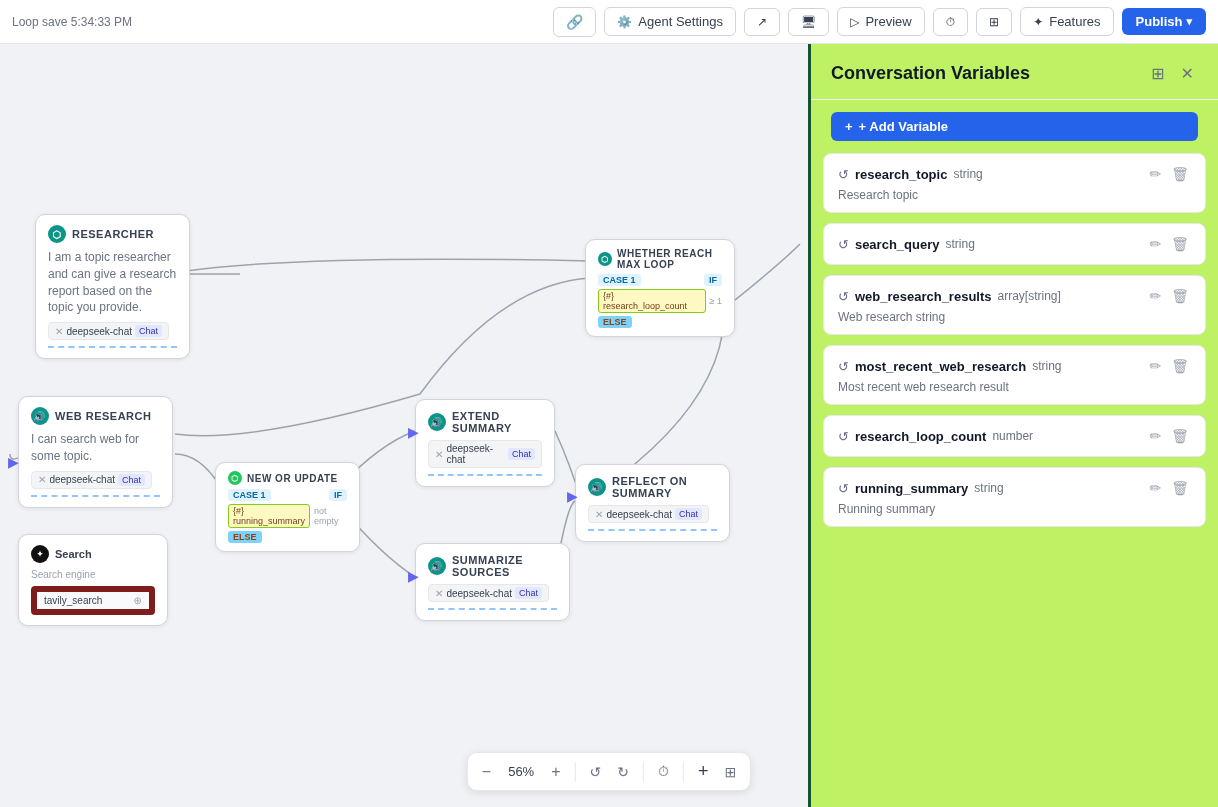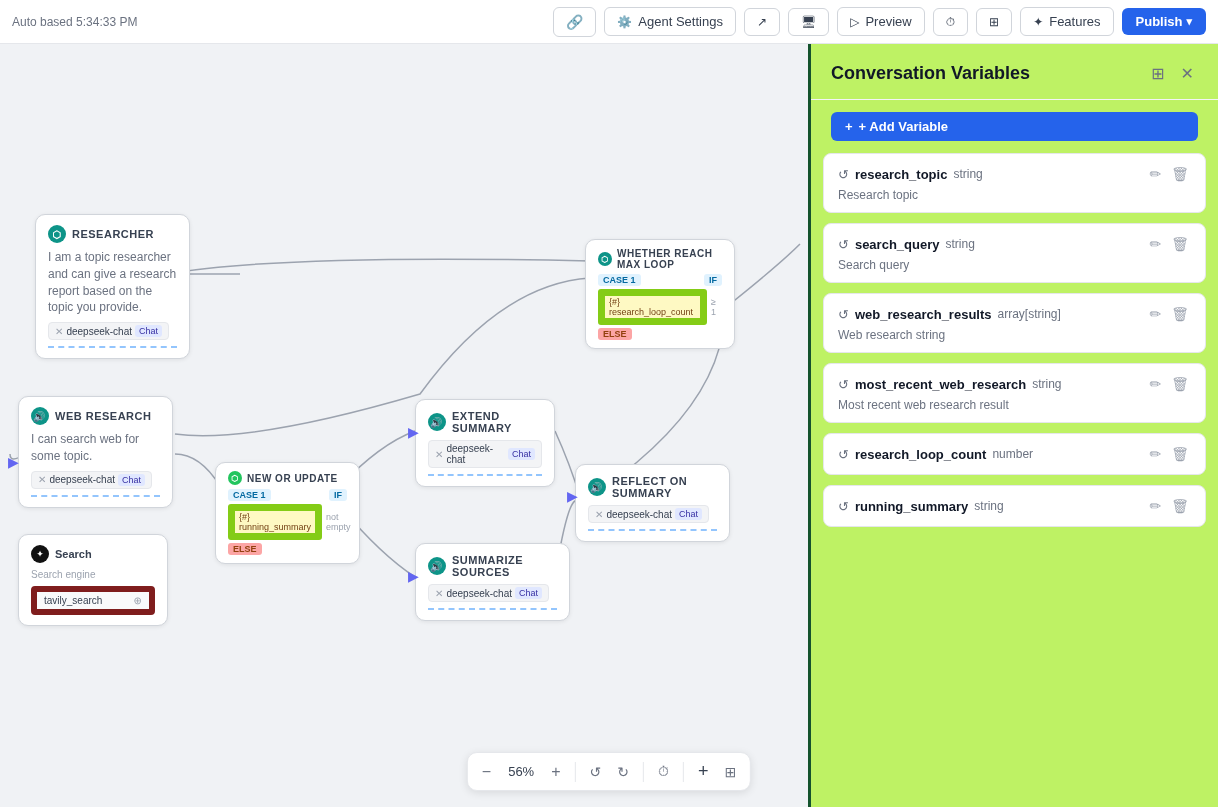--- a/index.html
+++ b/index.html
@@ -59,22 +59,22 @@
 
     
     .cond-node {
       position: absolute; background: #fff; border: 1.5px solid #d1d5db;
       border-radius: 10px; padding: 8px 12px; min-width: 140px;
       box-shadow: 0 1px 4px rgba(0,0,0,0.08);
     }
     .cond-header { font-size: 11px; font-weight: 700; color: #374151; letter-spacing: 0.5px; margin-bottom: 4px; }
     .cond-row { display: flex; align-items: center; gap: 4px; font-size: 10px; margin-top: 3px; }
     .cond-if-badge { background: #e0f2fe; color: #0369a1; border-radius: 3px; padding: 1px 5px; font-size: 9px; font-weight: 700; }
-    .cond-else-badge { background: #fca5a5; color: #92400e; border-radius: 3px; padding: 1px 5px; font-size: 9px; font-weight: 700; }
-    .cond-tag { background: #fef9c3; border: 7px solid #84cc16; border-radius: 3px; padding: 1px 4px; font-size: 9px; color: #713f12; }
+    .cond-else-badge { background: #7dd3fc; color: #92400e; border-radius: 3px; padding: 1px 5px; font-size: 9px; font-weight: 700; }
+    .cond-tag { background: #fef9c3; border: 1px solid #84cc16; border-radius: 3px; padding: 1px 4px; font-size: 9px; color: #713f12; }
     .cond-op { color: #9ca3af; font-size: 9px; }
 
     
     #connectors { position: absolute; top: 0; left: 0; width: 100%; height: 100%; pointer-events: none; }
 
     
     #zoom-bar {
       position: absolute; bottom: 16px; left: 50%; transform: translateX(-50%);
       background: #fff; border: 1px solid #e5e7eb; border-radius: 10px;
       display: flex; align-items: center; padding: 6px 12px; gap: 12px;
@@ -133,21 +133,21 @@
     .search-node-input {
       background: #f9fafb; border: 6px solid #7f1d1d; border-radius: 4px;
       padding: 3px 7px; font-size: 10px; color: #374151; width: 100%;
       display: flex; align-items: center; justify-content: space-between;
     }
   </style>
 </head>
 <body>
 
 <div id="toolbar">
-  <span id="autosave-label">Auto based 5:34:33 PM</span>
+  <span id="autosave-label">Loop save 5:34:33 PM</span>
 
   <button class="toolbar-btn">
     <span style="font-size:14px;">🔗</span>
   </button>
 
   <button class="toolbar-btn">
     <span style="font-size:12px;">⚙️</span>
     <span>Agent Settings</span>
   </button>
 
@@ -397,21 +397,20 @@
       <div class="var-name-row">
         <span class="var-icon">↺</span>
         <span class="var-name">search_query</span>
         <span class="var-type">string</span>
       </div>
       <div class="var-actions">
         <button class="var-action-btn">✏</button>
         <button class="var-action-btn">🗑</button>
       </div>
     </div>
-    <div class="var-desc">Search query</div>
   </div>
       <div class="var-card">
     <div class="var-card-header">
       <div class="var-name-row">
         <span class="var-icon">↺</span>
         <span class="var-name">web_research_results</span>
         <span class="var-type">array[string]</span>
       </div>
       <div class="var-actions">
         <button class="var-action-btn">✏</button>
@@ -452,15 +451,16 @@
       <div class="var-name-row">
         <span class="var-icon">↺</span>
         <span class="var-name">running_summary</span>
         <span class="var-type">string</span>
       </div>
       <div class="var-actions">
         <button class="var-action-btn">✏</button>
         <button class="var-action-btn">🗑</button>
       </div>
     </div>
+    <div class="var-desc">Running summary</div>
   </div>
     </div>
 </div>
 
 </body></html>

